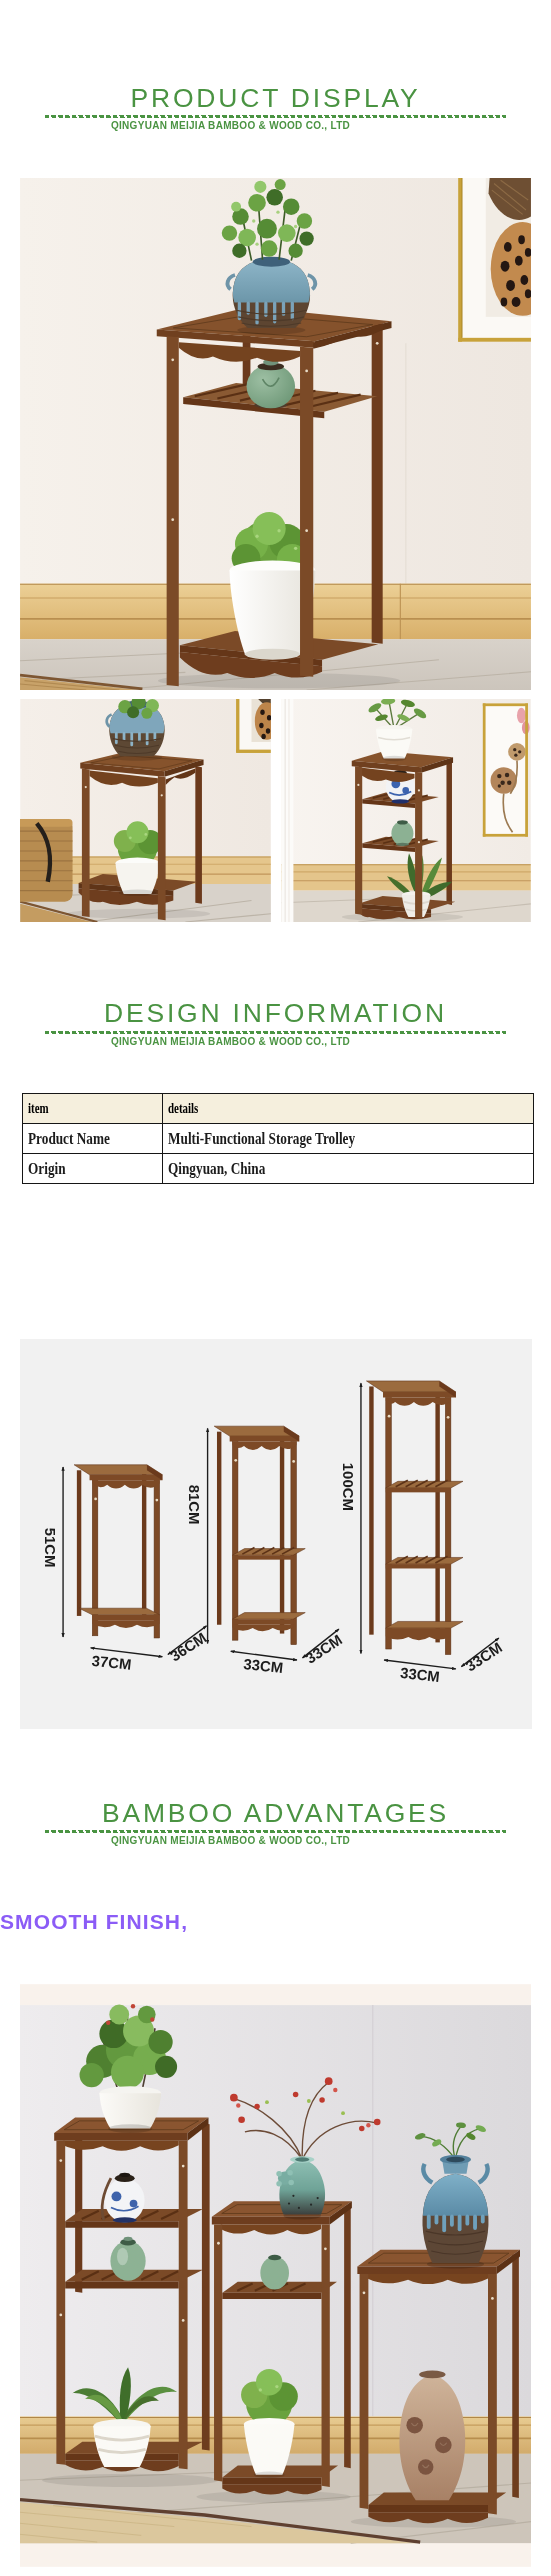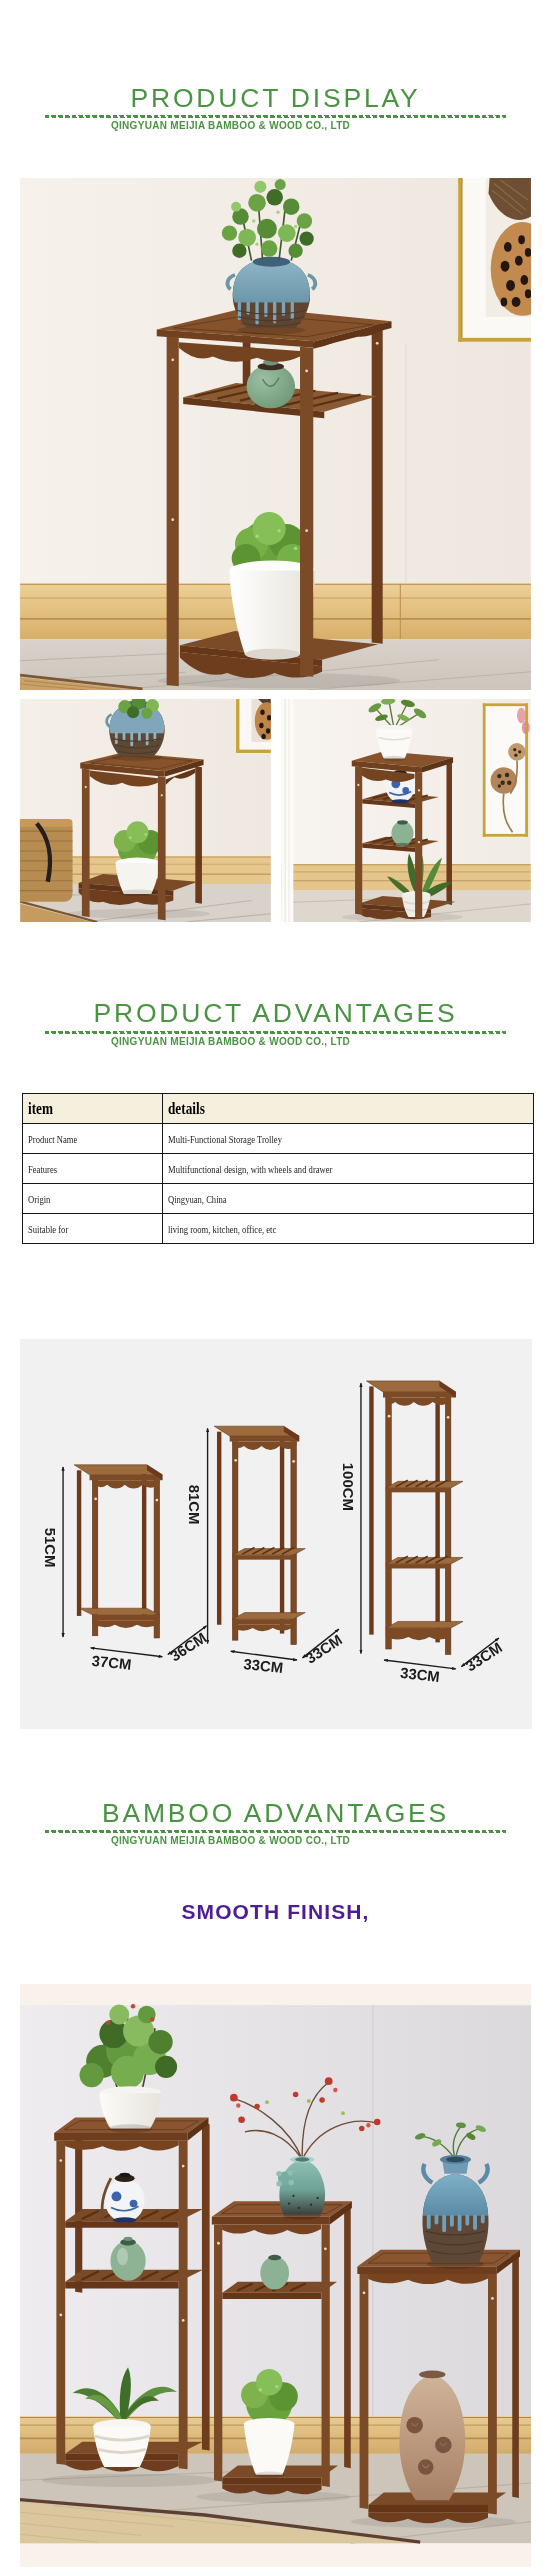--- a/index.html
+++ b/index.html
@@ -9,26 +9,26 @@
              font-size:26.5px;font-weight:400;letter-spacing:2.8px;color:#4a9342;white-space:nowrap;}
   .sec-dash{position:absolute;left:45px;width:461px;height:2.8px;
             background:repeating-linear-gradient(75deg,#4a9342 0 4.4px,rgba(0,0,0,0) 4.4px 6.6px);}
   .sec-sub{position:absolute;left:0;width:461px;text-align:center;
            font-size:10px;font-weight:700;letter-spacing:0.3px;color:#4a9342;white-space:nowrap;}
   .photo{position:absolute;display:block;}
   table.info{position:absolute;left:22px;top:1093px;width:510px;border-collapse:collapse;
              font-family:"Liberation Serif",serif;table-layout:fixed;}
   table.info th,table.info td{border:1.1px solid #161616;height:29px;padding:0 0 0 5px;
              text-align:left;vertical-align:middle;}
-  table.info th{background:#f5efdd;font-size:17px;font-weight:700;color:#000;}
-  table.info td{font-size:11px;font-weight:400;color:#1c1c1c;background:#fff;}
+  table.info th{background:#f5efdd;font-size:14px;font-weight:700;color:#000;}
+  table.info td{font-size:17px;font-weight:700;color:#1c1c1c;background:#fff;}
   .cellt{display:inline-block;transform:scaleX(.78);transform-origin:0 50%;white-space:nowrap;}
   .dims{position:absolute;left:20px;top:1339px;width:512px;height:390px;background:#f1f1f1;}
-  .slogan-line{position:absolute;left:0;width:551px;text-align:center;font-weight:700;
-               font-size:21px;letter-spacing:1.1px;color:#4c1d95;white-space:nowrap;}
+  .slogan-line{position:absolute;left:0;width:551px;font-weight:700;
+               font-size:21px;letter-spacing:1.1px;color:#8b5cf6;white-space:nowrap;margin-top:10px;}
   .dimlabel{font-family:"Liberation Sans",sans-serif;font-size:27px;font-weight:700;fill:#1d1d1d;}
 </style>
 </head>
 <body>
 
 <div class="page">
 
   <div class="sec-title" style="top:83px">PRODUCT DISPLAY</div>
   <div class="sec-dash" style="top:115px"></div>
   <div class="sec-sub" style="top:120px">QINGYUAN MEIJIA BAMBOO &amp; WOOD CO., LTD</div>
@@ -425,49 +425,41 @@
         <ellipse cx="182" cy="34" rx="12" ry="5" transform="rotate(-18 182 34)" fill="#55862f"></ellipse>
         <ellipse cx="222" cy="34" rx="12" ry="5" transform="rotate(22 222 34)" fill="#7bad52"></ellipse>
       </g>
       <ellipse cx="205" cy="55" rx="33" ry="8" fill="#f7f5f0"></ellipse>
       <path d="M172,55 C174,78 180,96 186,108 L224,108 C230,96 236,78 238,55 Z" fill="#fbfaf6"></path>
       <path d="M176,70 Q205,78 234,70" stroke="#e1ddd5" stroke-width="3" fill="none"></path>
       <ellipse cx="205" cy="108" rx="22" ry="5" fill="rgba(0,0,0,0.12)"></ellipse>
     </g>
   </svg>
 
-  <div class="sec-title" style="top:998px">PRODUCT ADVANTAGES</div>
+  <div class="sec-title" style="top:998px">DESIGN INFORMATION</div>
   <div class="sec-dash" style="top:1031px"></div>
   <div class="sec-sub" style="top:1036px">QINGYUAN MEIJIA BAMBOO &amp; WOOD CO., LTD</div>
 
   <table class="info">
     <colgroup>
         <col style="width:140px">
         <col style="width:371px">
       </colgroup>
     <tbody>
         <tr>
       <th><span class="cellt">item</span></th>
       <th><span class="cellt">details</span></th>
     </tr>
     <tr>
       <td><span class="cellt">Product Name</span></td>
       <td><span class="cellt">Multi-Functional Storage Trolley</span></td>
     </tr>
     <tr>
-      <td><span class="cellt">Features</span></td>
-      <td><span class="cellt">Multifunctional design, with wheels and drawer</span></td>
-    </tr>
-    <tr>
       <td><span class="cellt">Origin</span></td>
       <td><span class="cellt">Qingyuan, China</span></td>
-    </tr>
-    <tr>
-      <td><span class="cellt">Suitable for</span></td>
-      <td><span class="cellt">living room, kitchen, office, etc</span></td>
     </tr>
   </tbody>
     </table>
 
   <div class="dims">
     <svg width="512" height="390" viewBox="0 0 928 707">
       <defs>
         <marker id="ah" markerWidth="10" markerHeight="8" refX="7" refY="3" orient="auto-start-reverse" markerUnits="userSpaceOnUse">
           <path d="M0,0 L8,3 L0,6 Z" fill="#1d1d1d"></path>
         </marker>

